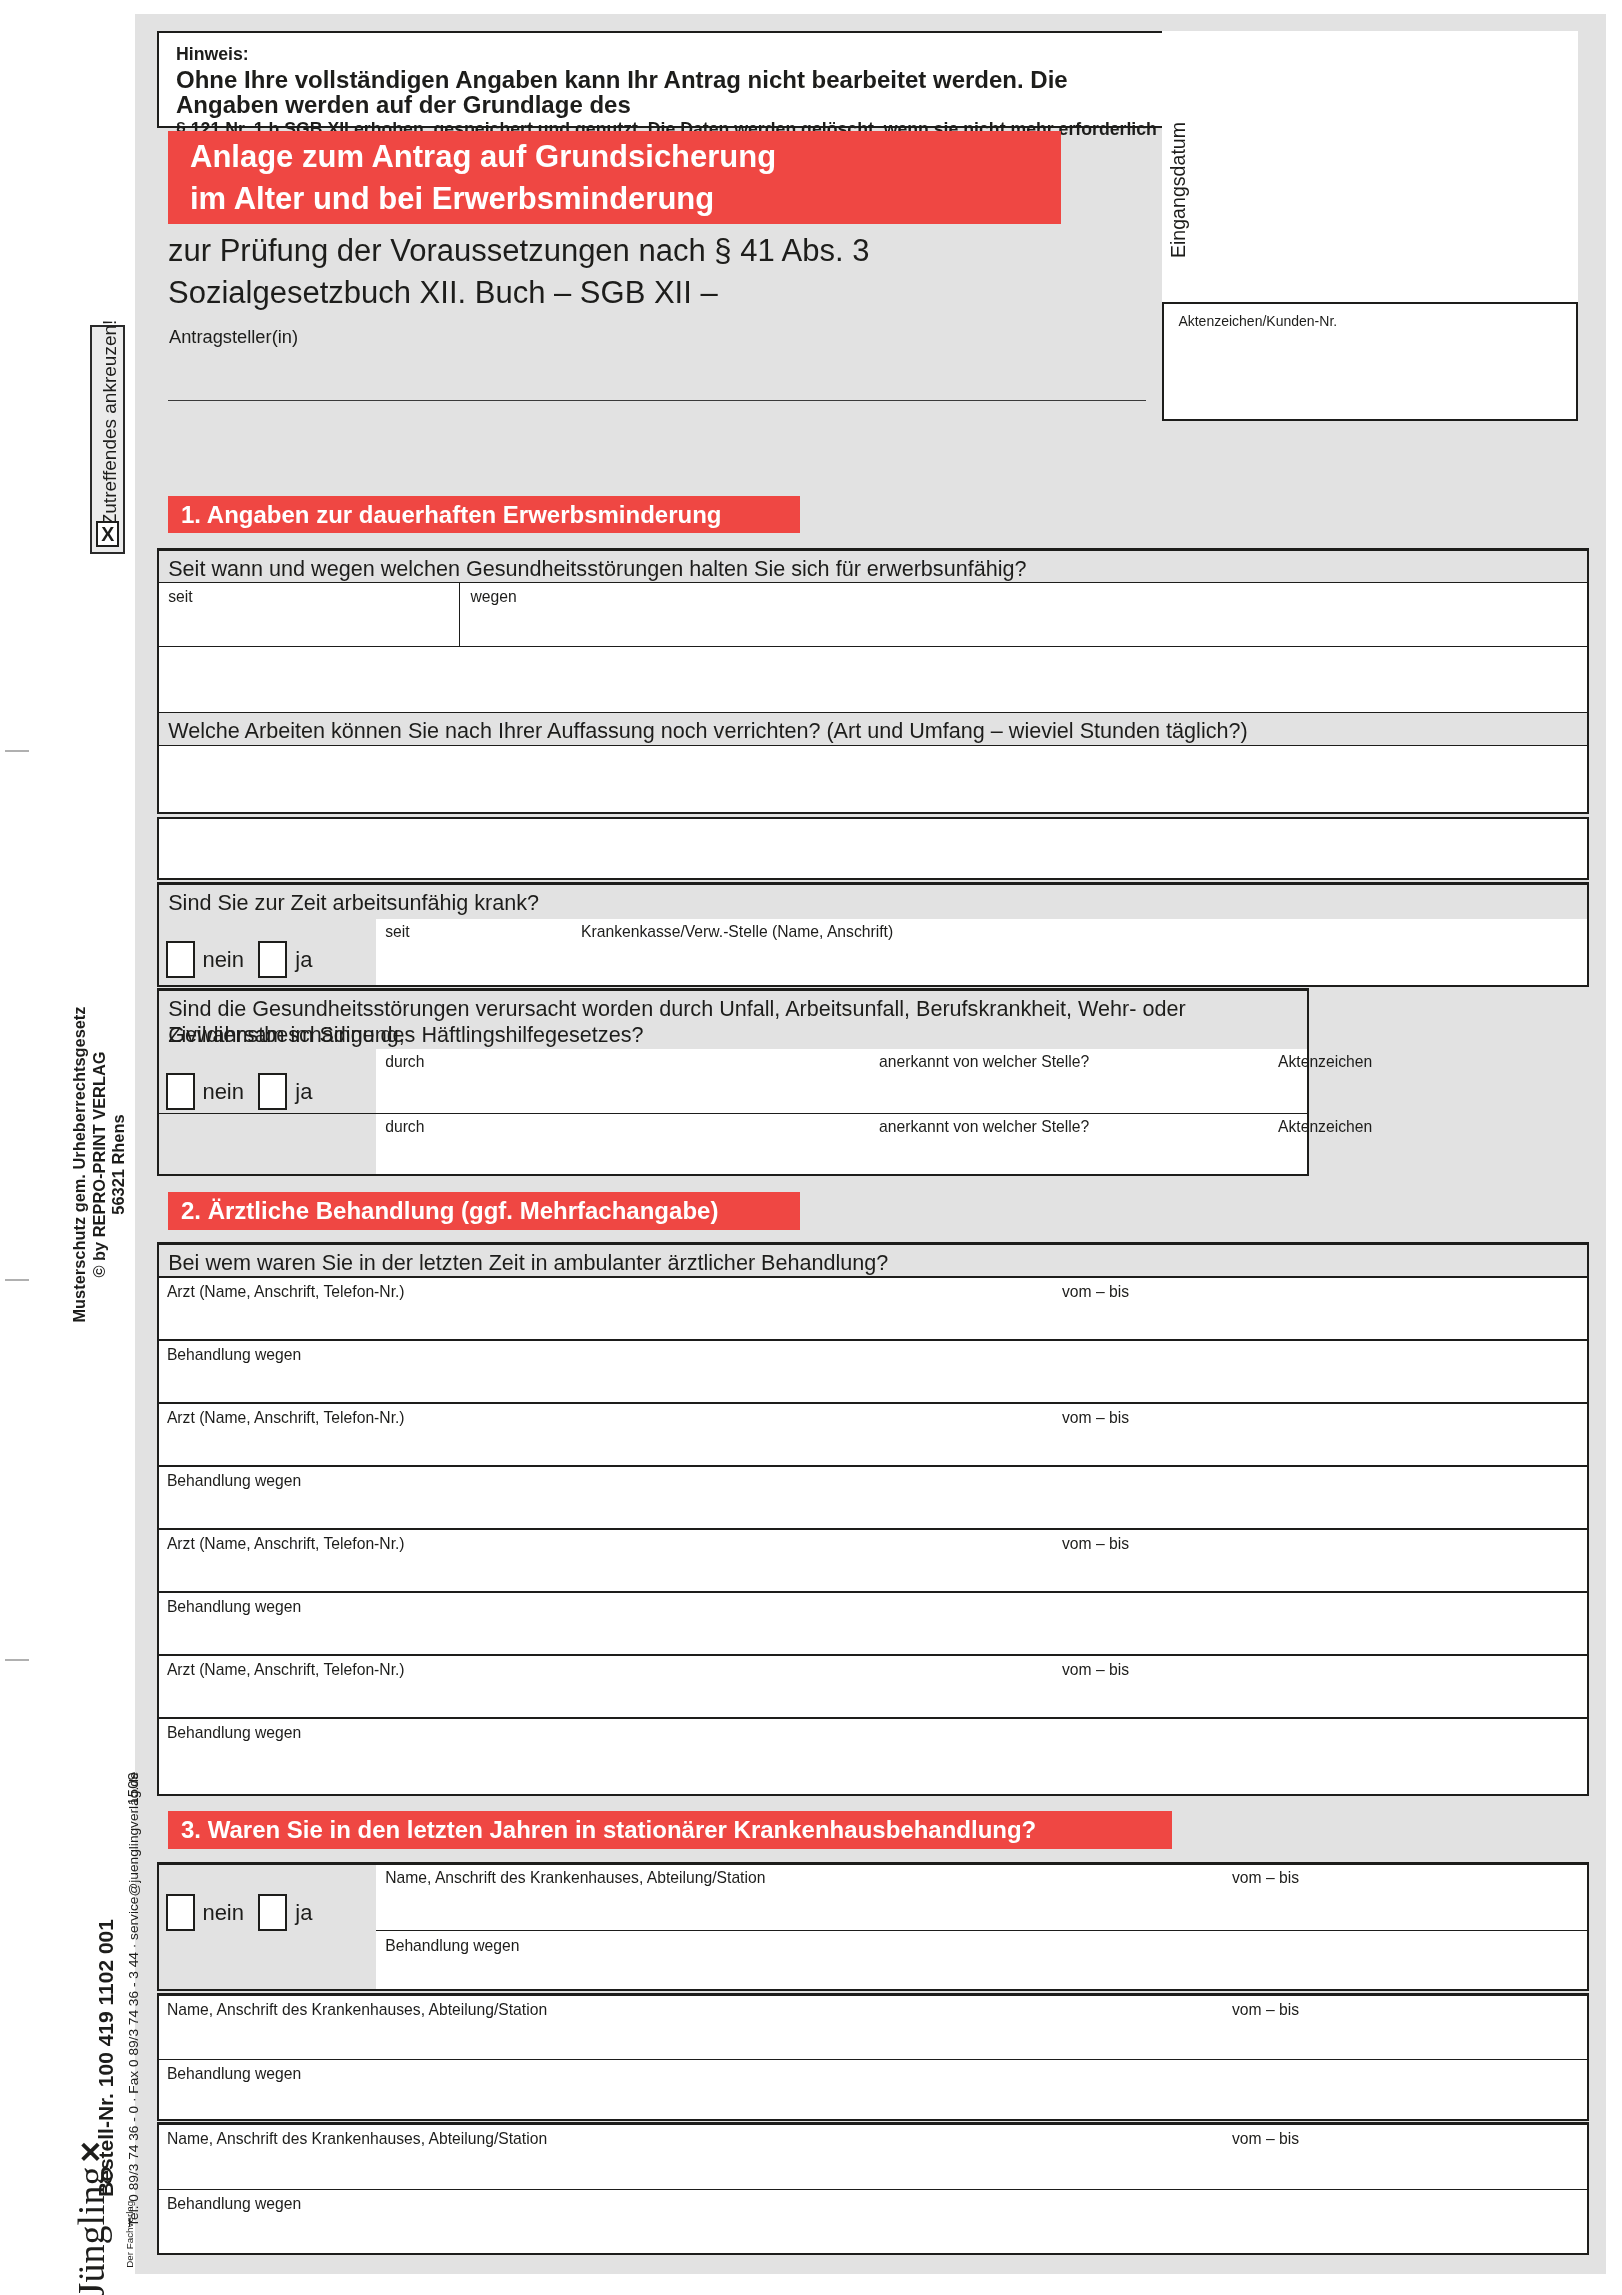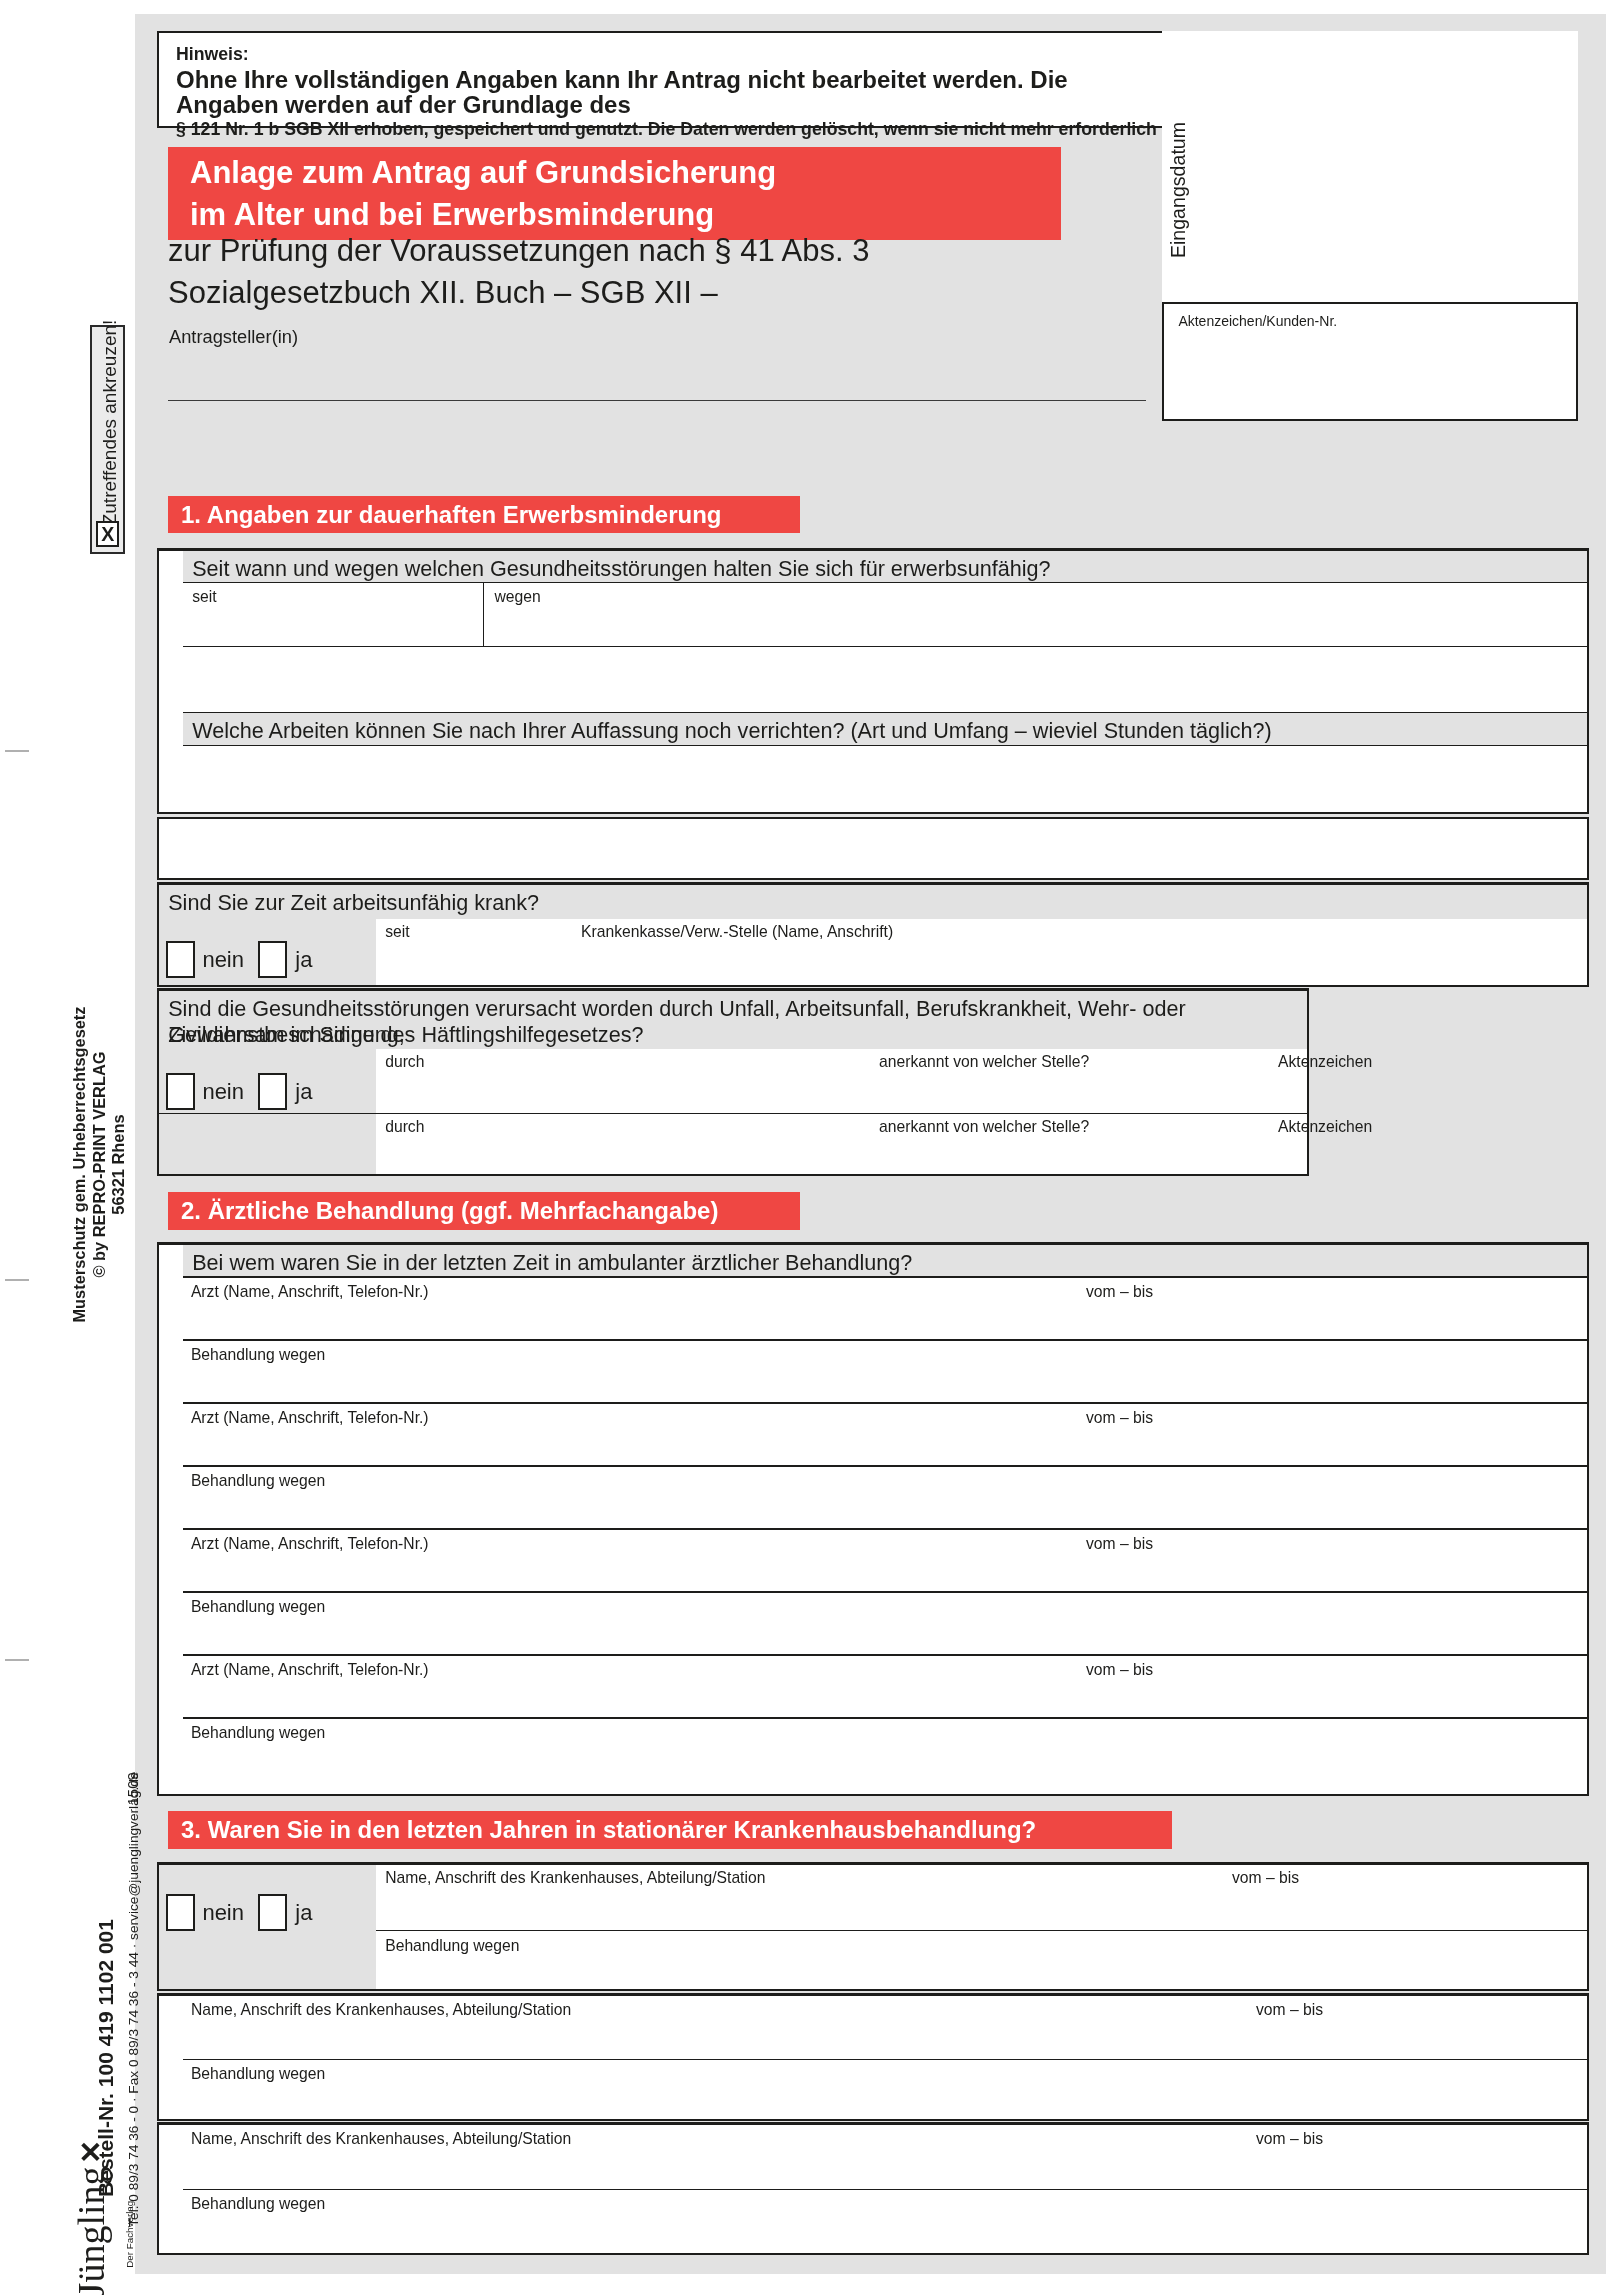--- a/index.html
+++ b/index.html
@@ -10,21 +10,21 @@
   html,body{margin:0;padding:0;background:#fff;}
   .sheet{
     position:relative;width:1623px;height:2295px;background:#fff;overflow:hidden;
     font-family:"Liberation Sans",sans-serif;color:var(--ink);
   }
   .abs{position:absolute;}
   .page-bg{background:var(--page-gray);}
   
   .panel{position:absolute;background:#fff;border:2px solid var(--ink);border-top-width:3.3px;box-sizing:border-box;}
   .panel.graybg{background:var(--page-gray);}
-  .row{position:relative;box-sizing:border-box;margin-left:24px;}
+  .row{position:relative;box-sizing:border-box;}
   .row.divide{border-bottom:1.3px solid var(--ink);}
   .row.divide3{border-bottom:2px solid var(--ink);}
   .grayrow{background:var(--page-gray);}
   .q{font-size:21.6px;line-height:26px;}
   .qpad{padding:5.2px 0 0 9.2px;}
   .cell-lbl{position:absolute;top:5.2px;font-size:15.7px;}
   
   .bar{position:absolute;background:var(--accent-red);color:#fff;font-weight:bold;
        display:flex;align-items:center;padding-left:13px;box-sizing:border-box;font-size:24px;}
   
@@ -54,21 +54,21 @@
     <div style="font-size:17.7px;font-weight:bold;line-height:25px;">§ 121 Nr. 1 b SGB XII erhoben, gespeichert und genutzt. Die Daten werden gelöscht, wenn sie nicht mehr erforderlich sind.</div>
   </div>
 
   <div class="abs" style="left:1162px;top:31px;width:416px;height:271px;background:#fff;"></div>
   <div class="vtext" style="left:1099px;top:179px;width:157px;height:22px;font-size:19.6px;">Eingangsdatum</div>
 
   <div class="abs" style="left:1162px;top:302px;width:416px;height:119px;background:#fff;border:2.6px solid var(--ink);box-sizing:border-box;">
     <div style="position:absolute;left:14.4px;top:9.2px;font-size:14px;">Aktenzeichen/Kunden-Nr.</div>
   </div>
 
-  <div class="abs" style="left:168px;top:131px;width:893px;height:93px;background:var(--accent-red);color:#fff;font-weight:bold;font-size:31px;line-height:42px;padding:5.2px 0 0 22px;box-sizing:border-box;margin-top:16px;">
+  <div class="abs" style="left:168px;top:131px;width:893px;height:93px;background:var(--accent-red);color:#fff;font-weight:bold;font-size:31px;line-height:42px;padding:5.2px 0 0 22px;box-sizing:border-box;">
     <div>Anlage zum Antrag auf Grundsicherung</div>
     <div>im Alter und bei Erwerbsminderung</div>
   </div>
 
   <div class="abs" style="left:168px;top:230px;font-weight:normal;font-size:31px;line-height:42px;">
     <div>zur Prüfung der Voraussetzungen nach § 41 Abs. 3</div>
     <div>Sozialgesetzbuch XII. Buch – SGB XII –</div>
   </div>
 
   <div class="abs" style="left:169px;top:326px;font-size:18.3px;">Antragsteller(in)</div>

